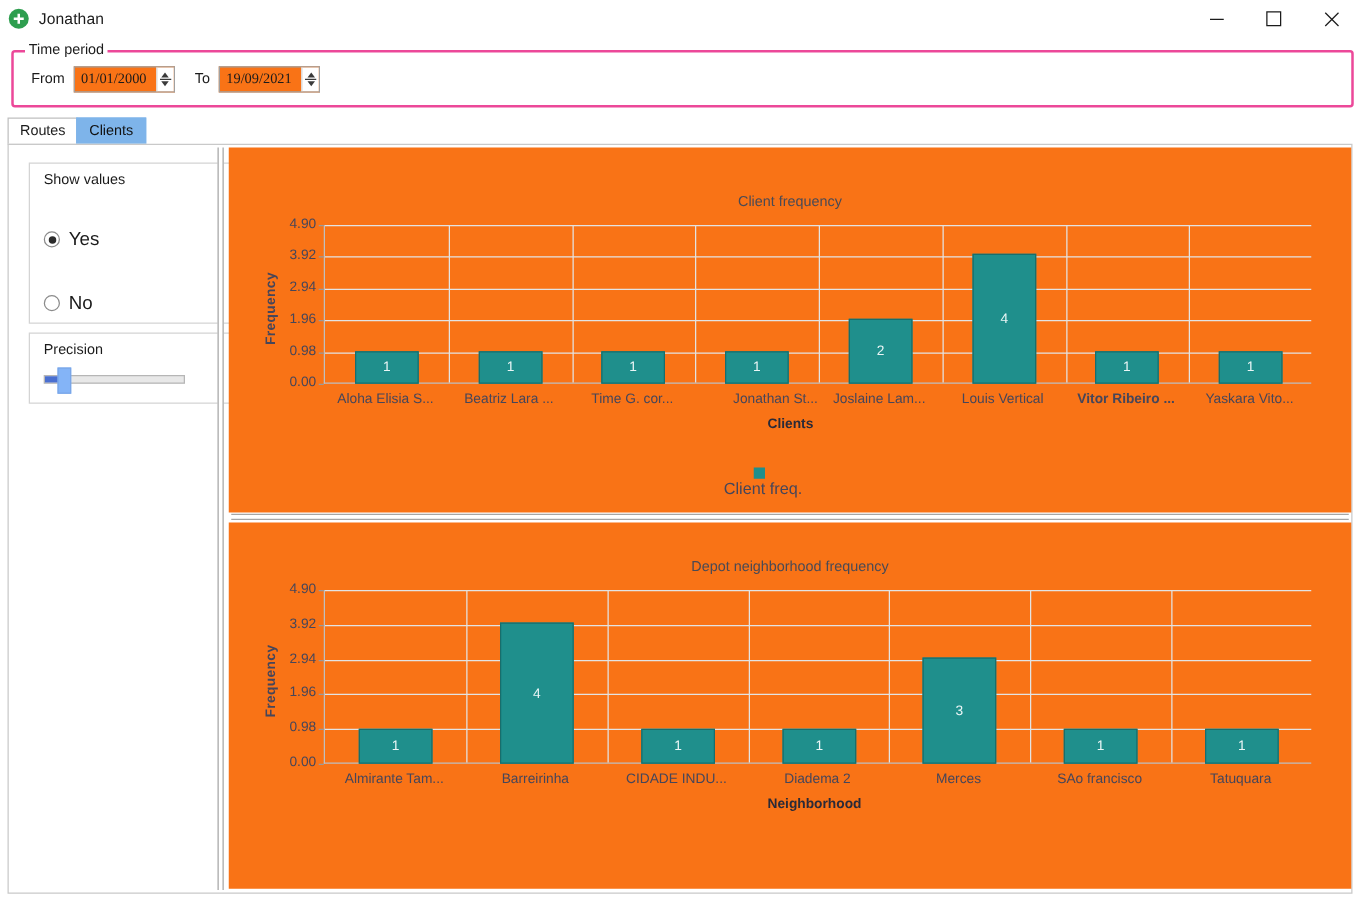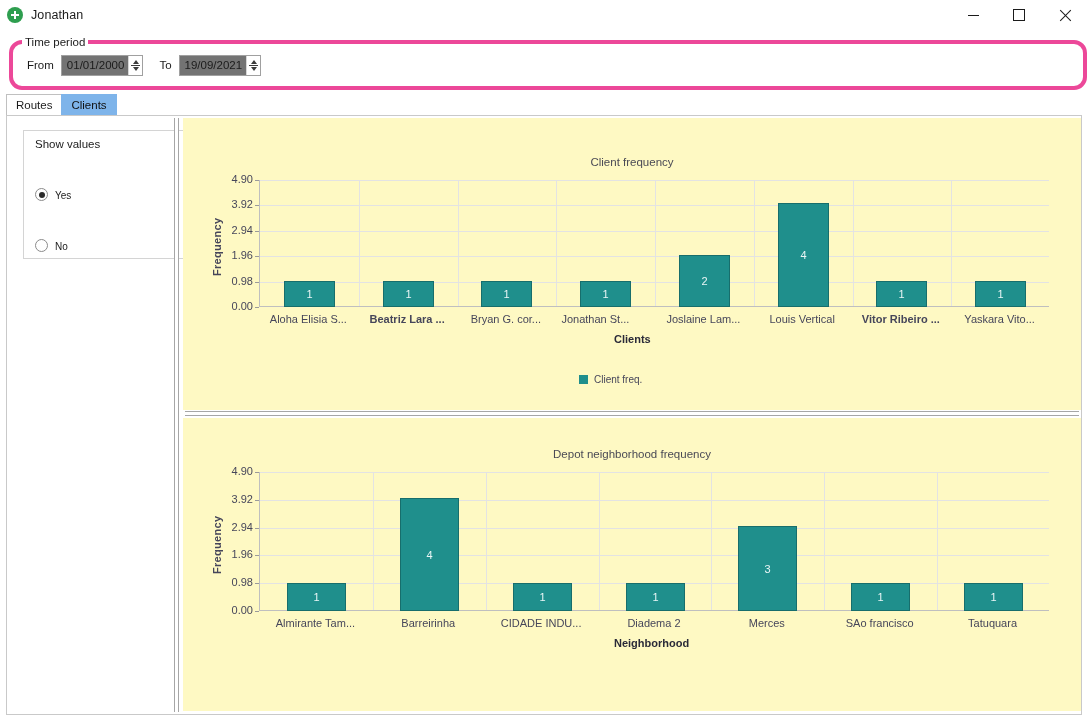--- a/index.html
+++ b/index.html
@@ -51,22 +51,22 @@
   .glyph-close { position: relative; width: 12px; height: 12px; }
   .glyph-close::before, .glyph-close::after {
     content:""; position:absolute; left:-1px; top:5.5px; width:15px; height:1px; background:#1b1b1b;
   }
   .glyph-close::before { transform: rotate(45deg); }
   .glyph-close::after  { transform: rotate(-45deg); }
 
   
   .groupbox {
     position: absolute;
-    border: 4px solid #ec4899;
-    border-radius: 13px;
+    border: 2px solid #ec4899;
+    border-radius: 3px;
     background: #ffffff;
   }
   .groupbox > .gb-title {
     position: absolute; top: -8px; left: 9px;
     background: #ffffff; padding: 0 3px;
     font-size: 11.5px; color: #1b1b1b;
   }
   #timeperiod {
     left: 9px; top: 40px; width: 1070px; height: 42px;
   }
@@ -74,21 +74,22 @@
     position: absolute; left: 0; top: 0; width: 100%; height: 100%;
     display: flex; align-items: center;
   }
   .tp-label {
     font-size: 11.5px; color: #1b1b1b; margin-left: 14px; margin-right: 7px;
   }
   .spinbox {
     display: inline-flex; align-items: stretch;
     height: 19px;
     border: 1px solid #a0a0a0;
-    background: #737373;
+    background: #f97316;
+    font-family: Liberation Serif, serif;
   }
   .spinbox .sb-value {
     font-size: 11.5px; color: #1b1b1b;
     padding: 0 4px 0 5px;
     display: flex; align-items: center;
     min-width: 56px;
   }
   .spinbox .sb-arrows {
     width: 13px; display: flex; flex-direction: column;
     justify-content: center; align-items: center;
@@ -139,23 +140,23 @@
     background: #ffffff;
     box-sizing: border-box;
     margin-bottom: 7px;
     padding: 7px 0 6px 0;
   }
   .opt-title {
     font-size: 11.5px; color: #1b1b1b;
     padding-left: 11px; margin-bottom: 4px;
   }
   .radio-row {
-    display: flex; align-items: flex-end;
+    display: flex; align-items: center;
     height: 19px; padding-left: 11px;
-    font-size: 10px; color: #1b1b1b; margin-top: 32px;
+    font-size: 15px; color: #1b1b1b; margin-top: 32px;
   }
   .radio {
     width: 11px; height: 11px; border-radius: 50%;
     border: 1px solid #8b8b8b; background: #ffffff;
     margin-right: 7px; position: relative; flex: 0 0 auto;
   }
   .radio.checked::after {
     content: ""; position: absolute; left: 2.5px; top: 2.5px;
     width: 6px; height: 6px; border-radius: 50%; background: #2b2b2b;
   }
@@ -190,21 +191,21 @@
     position: absolute; left: 178px; top: 295px;
     width: 894px; height: 5px;
     background: #ffffff;
     border-top: 1px solid #a6a6a6; border-bottom: 1px solid #a6a6a6;
     box-sizing: border-box;
   }
 
   
   .chart-area {
     position: absolute;
-    background: #fef9c3;
+    background: #f97316;
     overflow: hidden;
   }
   #chart1 { left: 176px; top: 2px;   width: 898px; height: 292px; }
   #chart2 { left: 176px; top: 302px; width: 898px; height: 293px; }
 
   .chart-title {
     position: absolute; width: 100%; text-align: center;
     font-size: 11.5px; color: #4a4a55;
     top: 38px;
   }
@@ -259,21 +260,21 @@
   }
   .xtick-label {
     position: absolute;
     text-align: center;
     font-size: 11px; color: #46465a;
     white-space: nowrap;
   }
   .legend {
     position: absolute;
     display: flex; align-items: center;
-    font-size: 10px; color: #46465a;
+    font-size: 13px; color: #46465a; flex-direction: column;
   }
   .legend-swatch {
     width: 9px; height: 9px; background: #1f8f8c; margin-right: 6px;
   }
   .scroll-stub {
     position: absolute; left: 18px; bottom: 4px;
     width: 139px; height: 9px;
   }
 </style>
 </head>
@@ -335,20 +336,28 @@
         <div class="radio-row">
           <span class="radio checked"></span>
           <span>Yes</span>
         </div>
         <div class="radio-row">
           <span class="radio"></span>
           <span>No</span>
         </div>
       </div>
 
+      <div class="opt-group">
+        <div class="opt-title">Precision</div>
+        <div class="slider-wrap">
+          <span class="slider-track"></span>
+          <span class="slider-fill"></span>
+          <span class="slider-handle"></span>
+        </div>
+      </div>
 
 
       <div class="scroll-stub"></div>
     </div>
 
     <div class="vsplit"></div>
     <div class="hsplit"></div>
 
     <div class="chart-area" id="chart1">
         <div class="chart-title">Client frequency</div>
@@ -397,23 +406,23 @@
         <div class="ytick-mark" style="left: 72px; top: 163.6px;"></div>
         <div class="ytick-label" style="left: 28px; top: 131.2px;">1.96</div>
         <div class="ytick-mark" style="left: 72px; top: 138.2px;"></div>
         <div class="ytick-label" style="left: 28px; top: 105.8px;">2.94</div>
         <div class="ytick-mark" style="left: 72px; top: 112.8px;"></div>
         <div class="ytick-label" style="left: 28px; top: 80.4px;">3.92</div>
         <div class="ytick-mark" style="left: 72px; top: 87.4px;"></div>
         <div class="ytick-label" style="left: 28px; top: 55px;">4.90</div>
         <div class="ytick-mark" style="left: 72px; top: 62px;"></div>
         <div class="xtick-label" style="left: 76px; width: 98.75px; top: 195px;">Aloha Elisia S...</div>
-        <div class="xtick-label" style="left: 174.75px; width: 98.75px; top: 195px; font-weight: bold;">Beatriz Lara ...</div>
-        <div class="xtick-label" style="left: 273.5px; width: 98.75px; top: 195px;">Bryan G. cor...</div>
-        <div class="xtick-label" style="left: 363px; width: 98.75px; top: 195px;">Jonathan St...</div>
+        <div class="xtick-label" style="left: 174.75px; width: 98.75px; top: 195px;">Beatriz Lara ...</div>
+        <div class="xtick-label" style="left: 273.5px; width: 98.75px; top: 195px;">Time G. cor...</div>
+        <div class="xtick-label" style="left: 388px; width: 98.75px; top: 195px;">Jonathan St...</div>
         <div class="xtick-label" style="left: 471px; width: 98.75px; top: 195px;">Joslaine Lam...</div>
         <div class="xtick-label" style="left: 569.75px; width: 98.75px; top: 195px;">Louis Vertical</div>
         <div class="xtick-label" style="left: 668.5px; width: 98.75px; top: 195px; font-weight: bold;">Vitor Ribeiro ...</div>
         <div class="xtick-label" style="left: 767.25px; width: 98.75px; top: 195px;">Yaskara Vito...</div>
         <div class="xlabel" style="left: 431px; top: 215px;">Clients</div>
         <div class="legend" style="left: 396px; top: 256px;">
           <span class="legend-swatch" style="background: rgb(31, 143, 140);"></span>
           <span>Client freq.</span>
         </div>
       </div>

